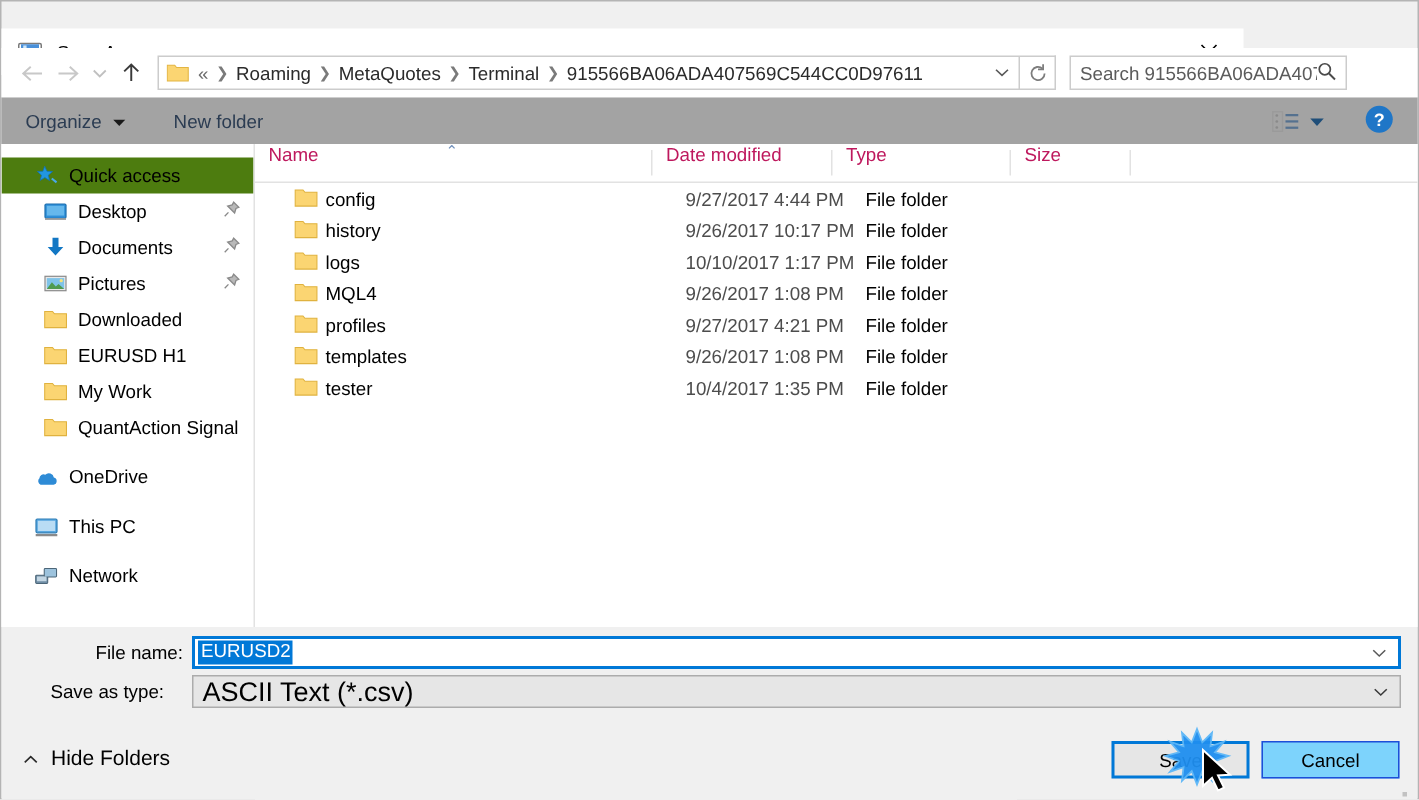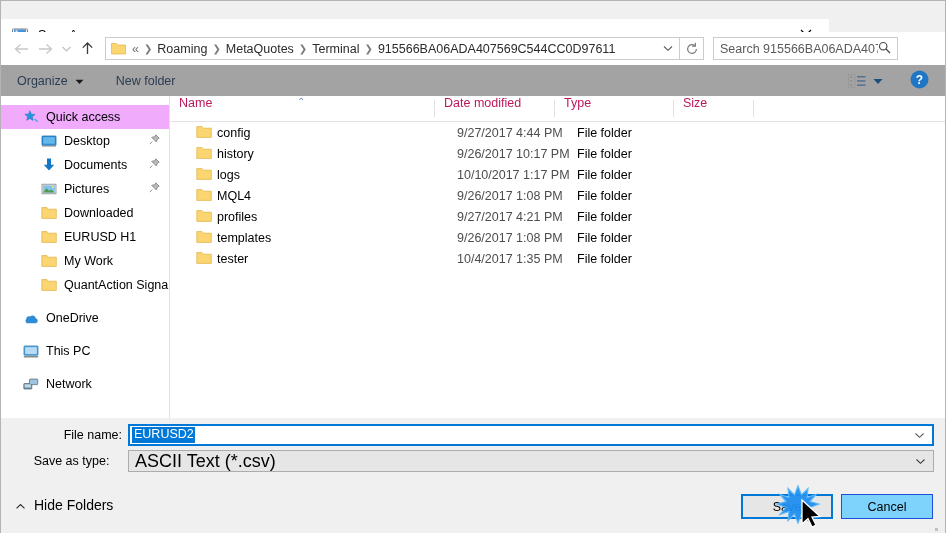--- a/index.html
+++ b/index.html
@@ -42,26 +42,26 @@
   .cmd-newfolder{margin-left:32px;}
   .caret{margin-left:7px;}
   .cmd-right{margin-left:auto;display:flex;align-items:center;}
   .view-ico{display:flex;align-items:center;}
   .help-ico{margin-left:27px;margin-right:16px;}
 
   
   .body{position:absolute;left:0;top:95px;width:944px;height:322px;background:#ffffff;}
   .sidebar{position:absolute;left:0;top:0;width:169px;height:322px;background:#ffffff;border-right:1px solid #e2e2e2;box-sizing:border-box;overflow:hidden;}
   .nav-item{height:24px;display:flex;align-items:center;font-size:12.5px;color:#000;position:relative;white-space:nowrap;}
-  .nav-item.sel{background:#f0abfc;}
+  .nav-item.sel{background:#4d7c0f;}
   .nav-ico{width:16px;height:16px;flex:none;display:flex;align-items:center;justify-content:center;position:relative;}
   .nav-label{margin-left:7px;}
   .pin{position:absolute;right:9px;top:5px;}
   .lvl0{padding-left:22px;}
-  .lvl1{padding-left:40px;}
+  .lvl1{padding-left:28px;}
   .lvl-root{padding-left:22px;}
   .gap{height:9px;}
 
   
   .filelist{position:absolute;left:169px;top:0;width:775px;height:322px;background:#fff;}
   .colhdr{position:relative;height:25px;border-bottom:1px solid #e2e2e2;}
   .col{position:absolute;top:0;height:25px;display:flex;font-size:12.5px;color:#be185d;box-sizing:border-box;}
   .col .lbl{padding-left:9px;}
   .coldiv{position:absolute;top:4px;width:1px;height:17px;background:#e2e2e2;}
   .sortmark{position:absolute;left:127px;top:1px;color:#6f8fbb;font-size:10px;line-height:10px;}

